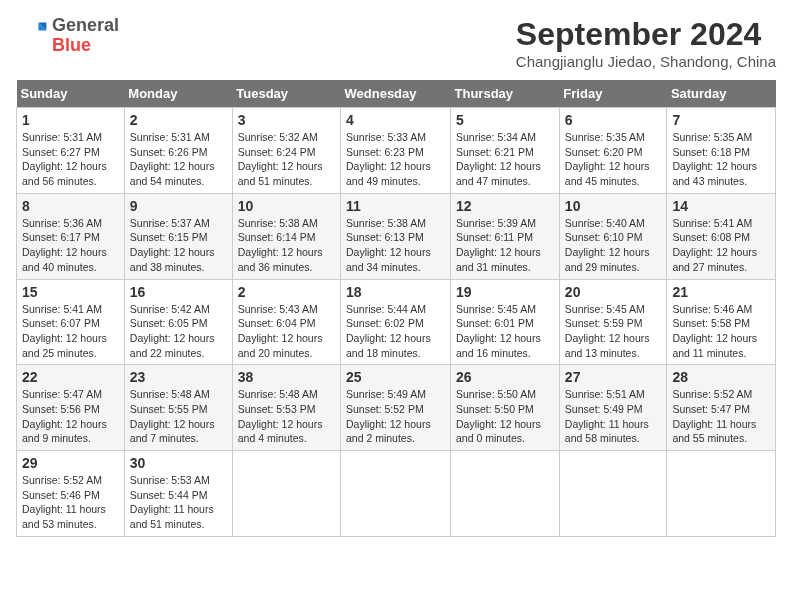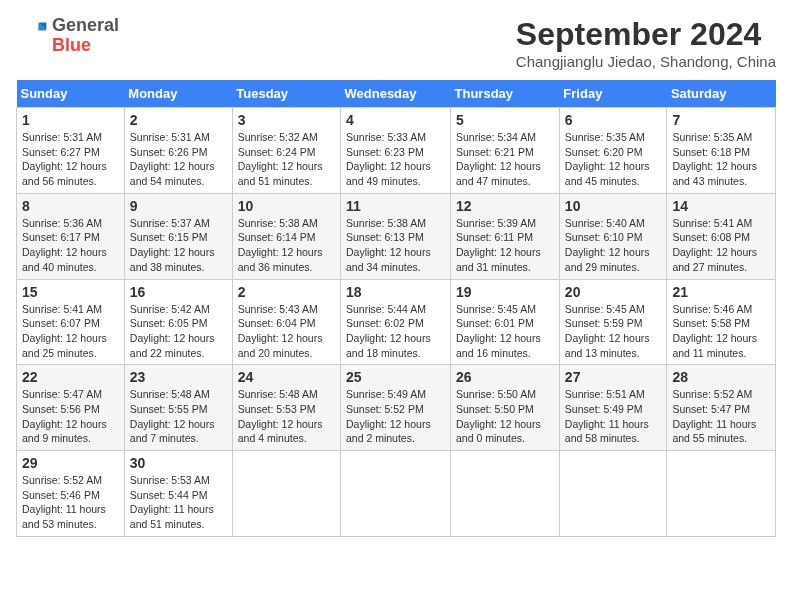--- a/index.html
+++ b/index.html
@@ -42,21 +42,21 @@
     .location {
       font-size: 15px;
       color: #555;
     }
     table {
       width: 100%;
       border-collapse: collapse;
       font-size: 11px;
     }
     th {
-      background-color: #3b82f6;
+      background-color: #737373;
       color: white;
       padding: 6px 4px;
       text-align: left;
       font-size: 13px;
       font-weight: bold;
     }
     td {
       border: 1px solid #ccc;
       padding: 4px 5px;
       vertical-align: top;
@@ -165,21 +165,21 @@
         <td><span class="day-num">20</span>
 <span class="day-info">Sunrise: 5:45 AM<br>Sunset: 5:59 PM<br>Daylight: 12 hours and 13 minutes.</span></td>
         <td><span class="day-num">21</span>
 <span class="day-info">Sunrise: 5:46 AM<br>Sunset: 5:58 PM<br>Daylight: 12 hours and 11 minutes.</span></td>
       </tr>
       <tr>
         <td><span class="day-num">22</span>
 <span class="day-info">Sunrise: 5:47 AM<br>Sunset: 5:56 PM<br>Daylight: 12 hours and 9 minutes.</span></td>
         <td><span class="day-num">23</span>
 <span class="day-info">Sunrise: 5:48 AM<br>Sunset: 5:55 PM<br>Daylight: 12 hours and 7 minutes.</span></td>
-        <td><span class="day-num">24</span>
+        <td><span class="day-num">38</span>
 <span class="day-info">Sunrise: 5:48 AM<br>Sunset: 5:53 PM<br>Daylight: 12 hours and 4 minutes.</span></td>
         <td><span class="day-num">25</span>
 <span class="day-info">Sunrise: 5:49 AM<br>Sunset: 5:52 PM<br>Daylight: 12 hours and 2 minutes.</span></td>
         <td><span class="day-num">26</span>
 <span class="day-info">Sunrise: 5:50 AM<br>Sunset: 5:50 PM<br>Daylight: 12 hours and 0 minutes.</span></td>
         <td><span class="day-num">27</span>
 <span class="day-info">Sunrise: 5:51 AM<br>Sunset: 5:49 PM<br>Daylight: 11 hours and 58 minutes.</span></td>
         <td><span class="day-num">28</span>
 <span class="day-info">Sunrise: 5:52 AM<br>Sunset: 5:47 PM<br>Daylight: 11 hours and 55 minutes.</span></td>
       </tr>

